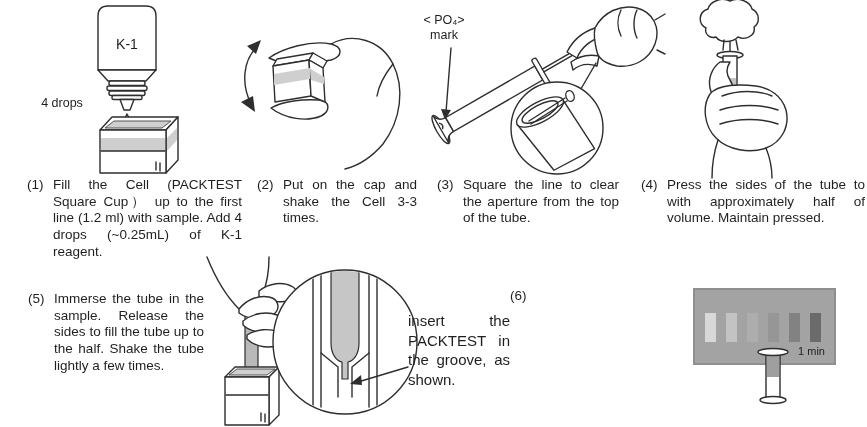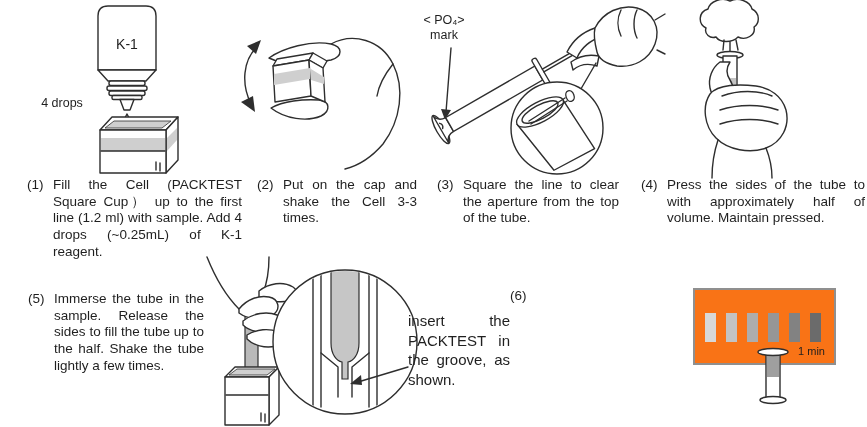--- a/index.html
+++ b/index.html
@@ -9,21 +9,21 @@
   .step .num{flex:0 0 26px;}
   .step .body{flex:1;text-align:justify;}
   .label{position:absolute;font-size:12.5px;line-height:1.2;}
   .illus{position:absolute;overflow:visible;}
   .ink{stroke:#2e2e2e;fill:none;stroke-width:1.4;stroke-linecap:round;stroke-linejoin:round;}
   .inkf{stroke:#2e2e2e;fill:#ffffff;stroke-width:1.4;stroke-linejoin:round;}
   .gray{fill:#cfcfcf;stroke:none;}
   .ahead{fill:#2e2e2e;stroke:none;}
   .svgtext{font-family:"Liberation Sans",sans-serif;fill:#1f1f1f;}
   #chart{position:absolute;left:693px;top:288px;width:143px;height:77px;
-         border:2px solid #8f8f8f;background:#f97316;box-sizing:border-box;}
+         border:2px solid #8f8f8f;background:#a3a3a3;box-sizing:border-box;}
   #bars{position:absolute;left:10px;top:23px;display:flex;gap:10px;}
   .bar{width:11px;height:29px;}
   #one-min{position:absolute;right:9px;bottom:6px;font-size:11px;}
   #insert-note{position:absolute;left:408px;top:311px;width:102px;font-size:15px;
                line-height:1.3;text-align:justify;}
   #po4-label{left:413px;top:13px;width:62px;text-align:center;}
   #pull-label{left:577px;top:50px;width:110px;}
 </style>
 </head>
 <body>

